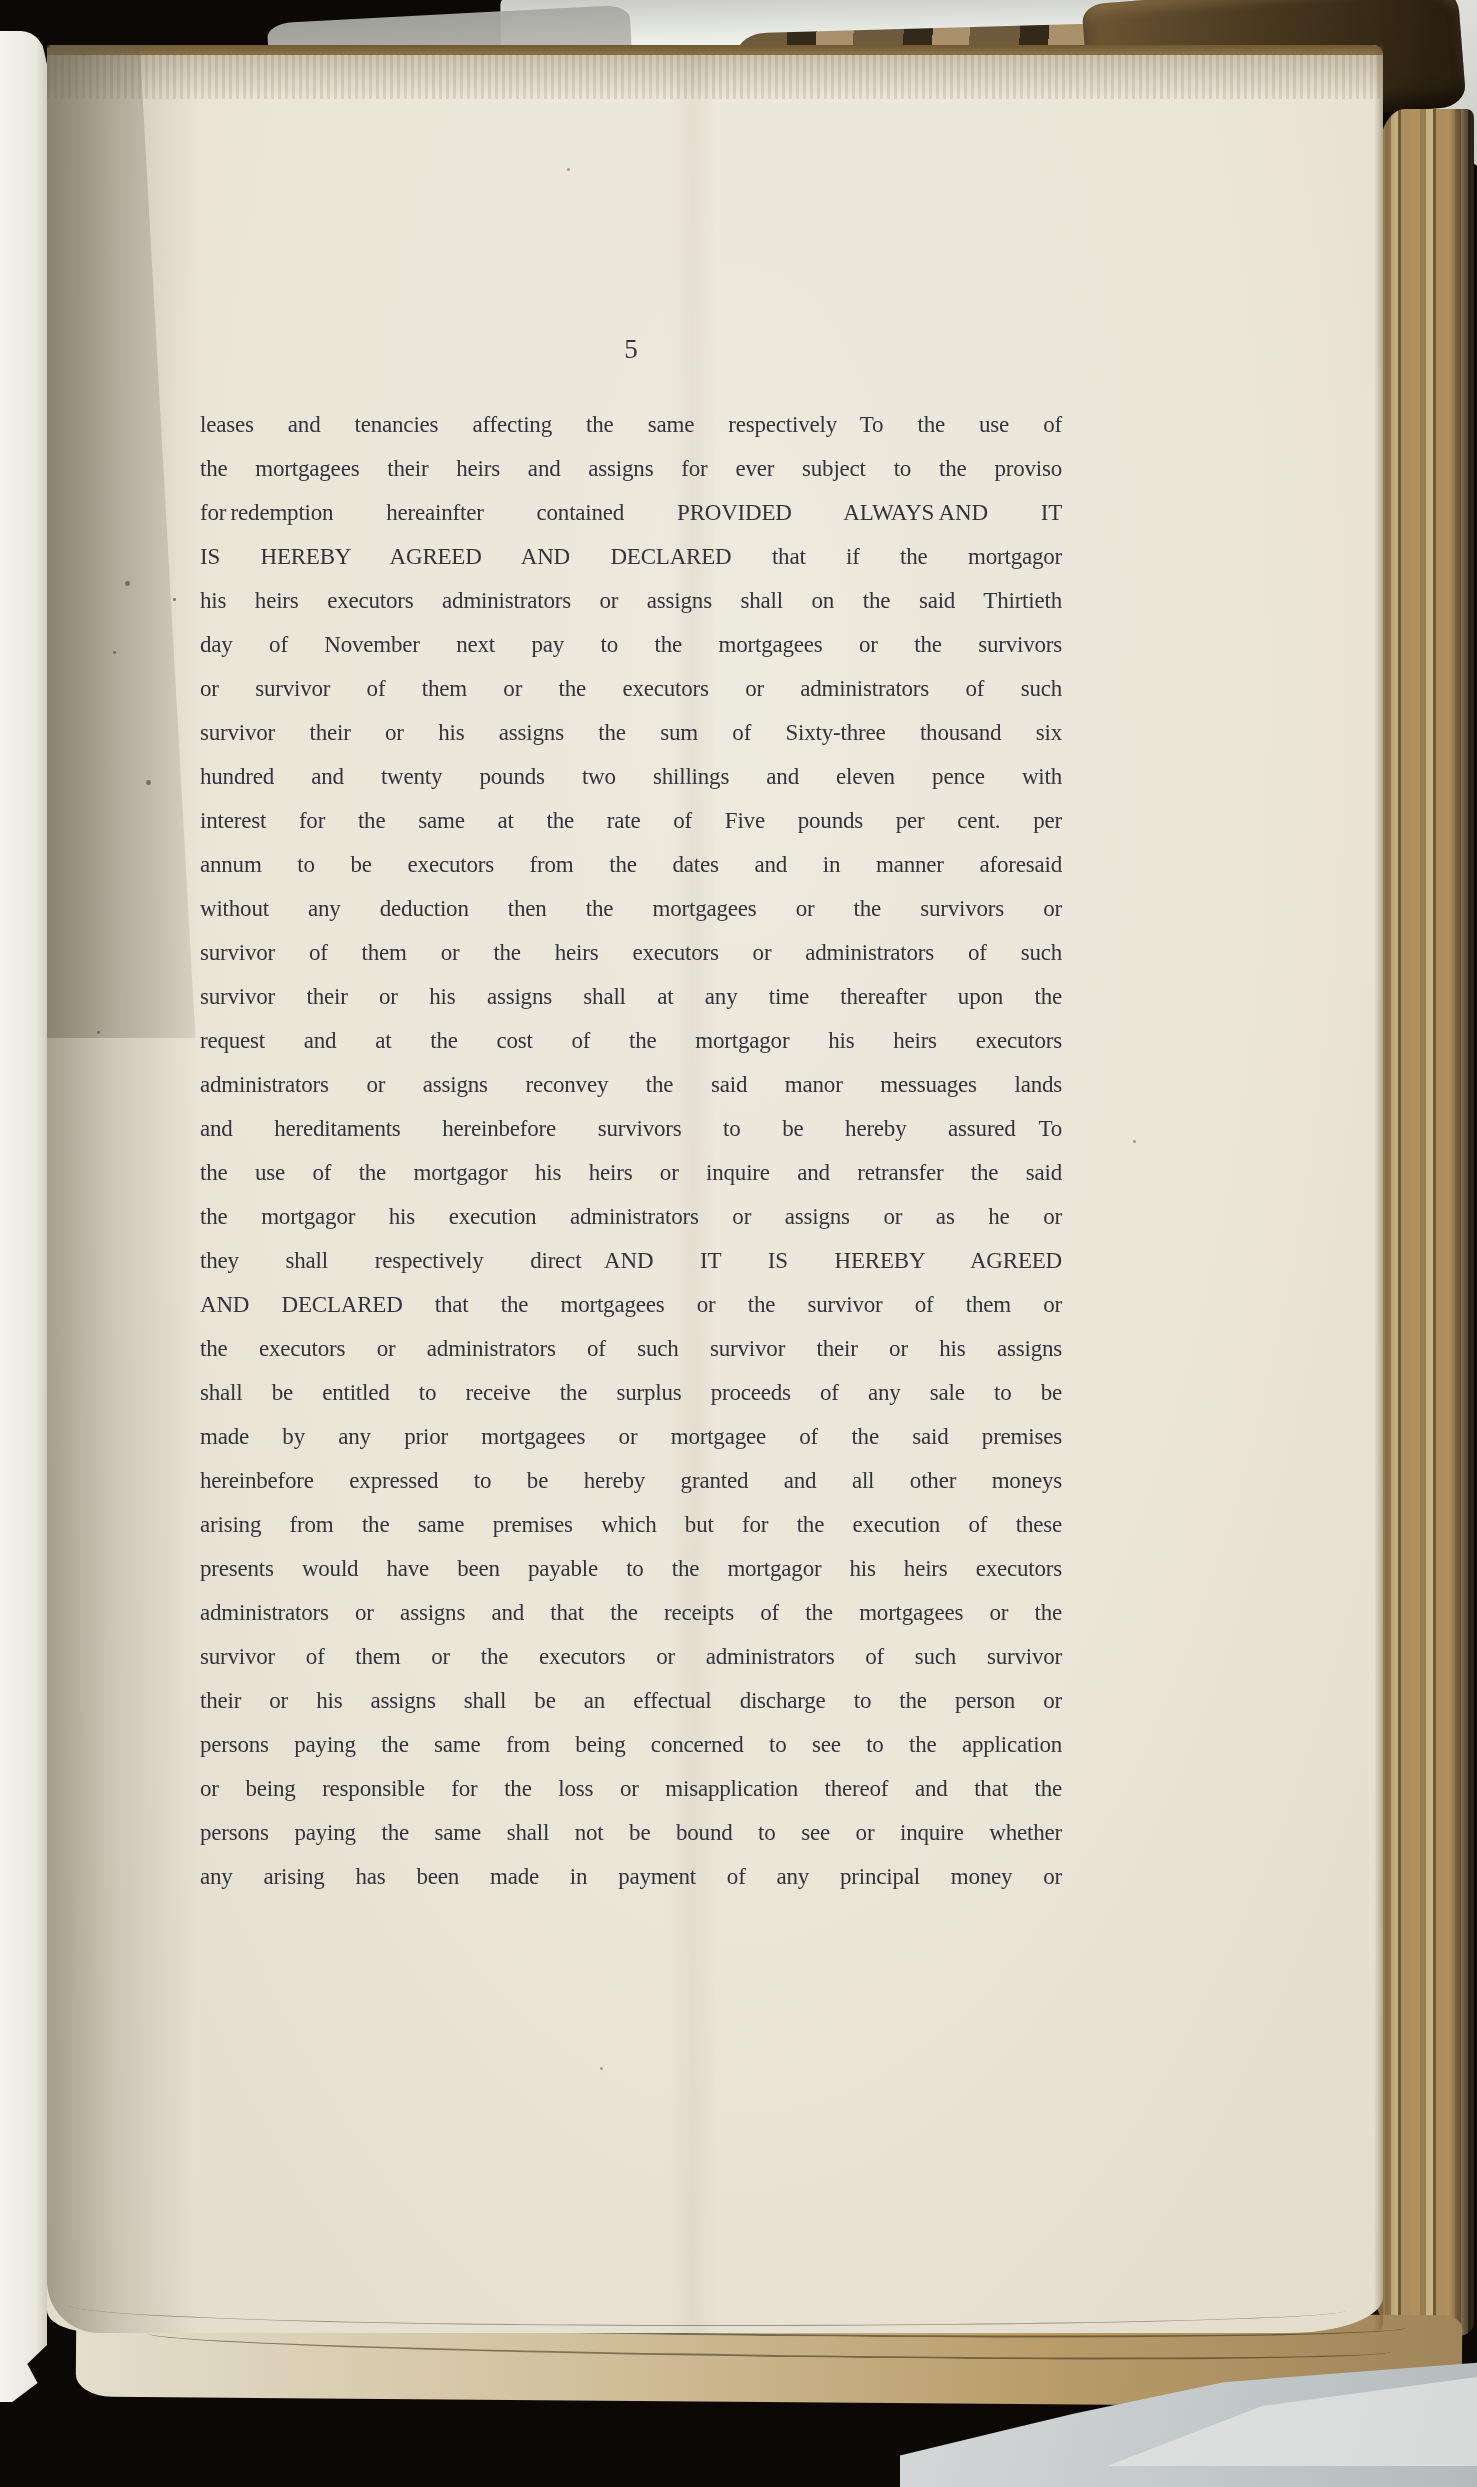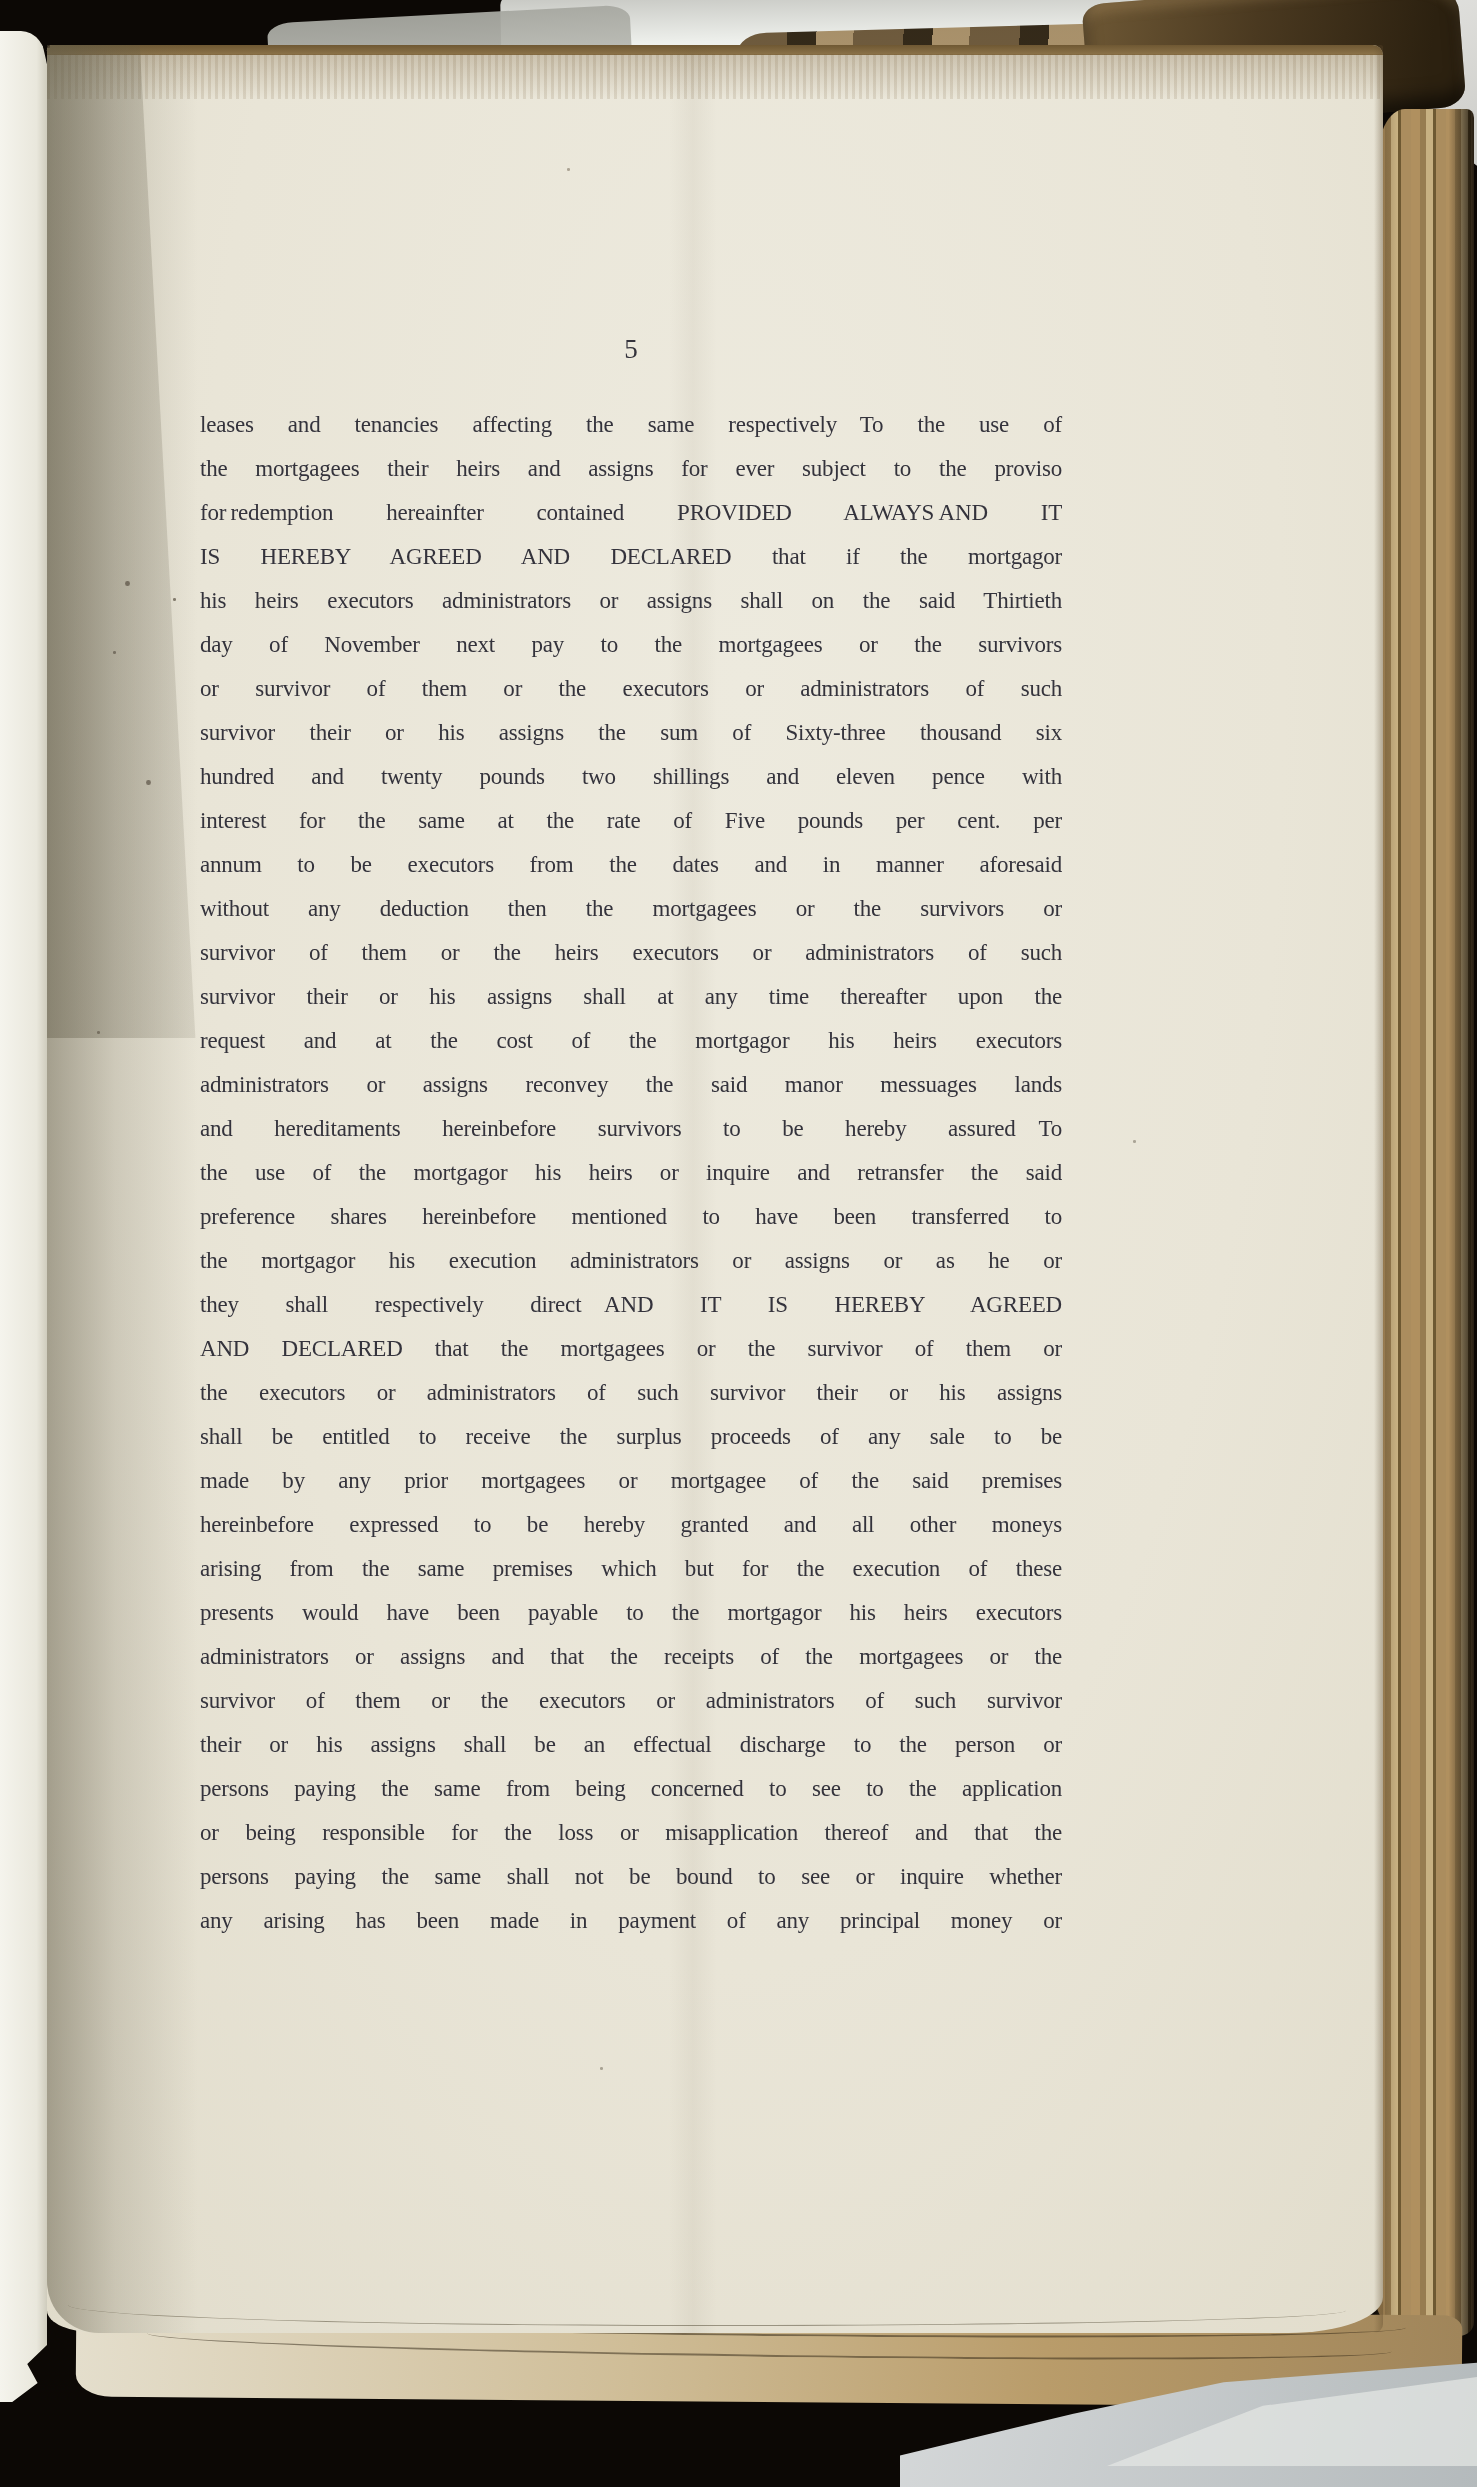--- a/index.html
+++ b/index.html
@@ -202,21 +202,20 @@
         <div class="tline">hundred and twenty pounds two shillings and eleven pence with</div>
         <div class="tline">interest for the same at the rate of Five pounds per cent. per</div>
         <div class="tline">annum to be executors from the dates and in manner aforesaid</div>
         <div class="tline">without any deduction then the mortgagees or the survivors or</div>
         <div class="tline">survivor of them or the heirs executors or administrators of such</div>
         <div class="tline">survivor their or his assigns shall at any time thereafter upon the</div>
         <div class="tline">request and at the cost of the mortgagor his heirs executors</div>
         <div class="tline">administrators or assigns reconvey the said manor messuages lands</div>
         <div class="tline">and hereditaments hereinbefore survivors to be hereby assured To</div>
         <div class="tline">the use of the mortgagor his heirs or inquire and retransfer the said</div>
-        <div class="tline">preference shares hereinbefore mentioned to have been transferred to</div>
         <div class="tline">the mortgagor his execution administrators or assigns or as he or</div>
         <div class="tline">they shall respectively direct AND IT IS HEREBY AGREED</div>
         <div class="tline">AND DECLARED that the mortgagees or the survivor of them or</div>
         <div class="tline">the executors or administrators of such survivor their or his assigns</div>
         <div class="tline">shall be entitled to receive the surplus proceeds of any sale to be</div>
         <div class="tline">made by any prior mortgagees or mortgagee of the said premises</div>
         <div class="tline">hereinbefore expressed to be hereby granted and all other moneys</div>
         <div class="tline">arising from the same premises which but for the execution of these</div>
         <div class="tline">presents would have been payable to the mortgagor his heirs executors</div>
         <div class="tline">administrators or assigns and that the receipts of the mortgagees or the</div>

